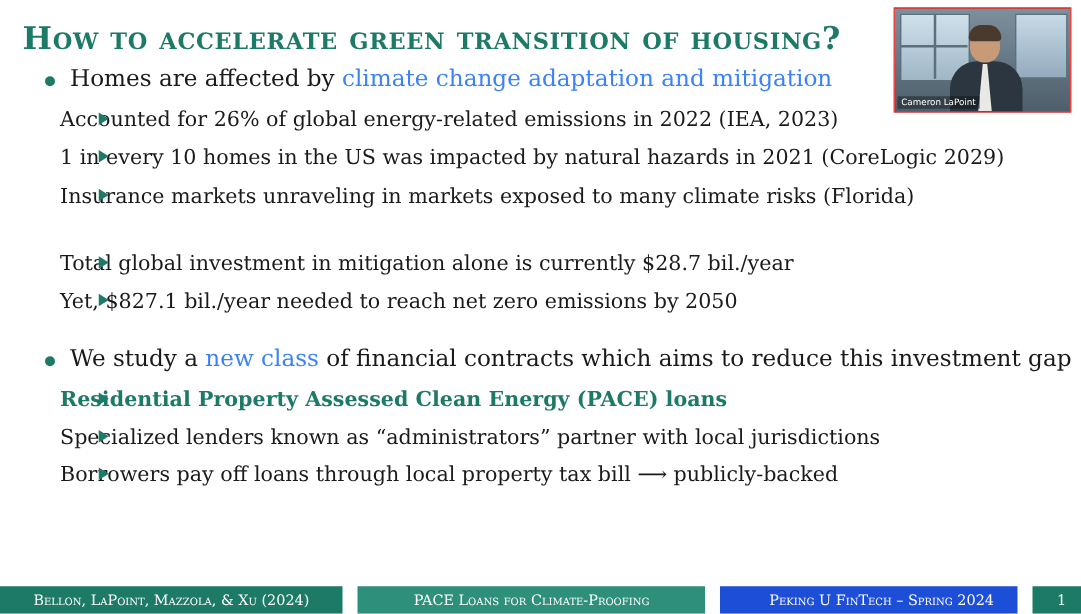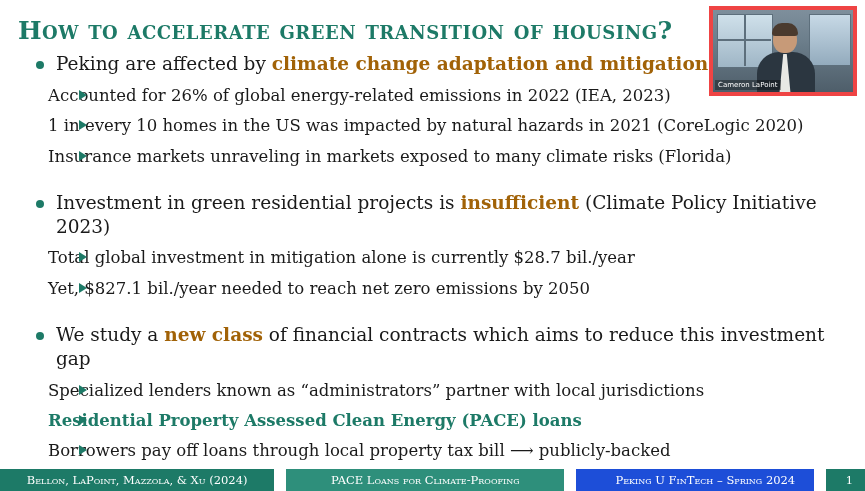--- a/index.html
+++ b/index.html
@@ -37,21 +37,21 @@
   }
 
   
   .webcam {
     position: absolute;
     right: 8px;
     top: 6px;
     width: 140px;
     height: 82px;
     background: #7f1d1d;
-    border: 4px solid #ef4444;
+    border: 1px solid #ef4444;
     overflow: hidden;
   }
   .webcam .room {
     position: absolute;
     left: 0; top: 0;
     width: 140px; height: 82px;
     background: linear-gradient(180deg, #7e8f9c 0%, #6b7d8a 40%, #4e5e6a 100%);
   }
   .webcam .window-pane {
     position: absolute;
@@ -157,21 +157,21 @@
     top: 5px;
     width: 0;
     height: 0;
     border-left: 8px solid #1d7a67;
     border-top: 5px solid transparent;
     border-bottom: 5px solid transparent;
   }
   .block { margin-bottom: 4px; }
   .gap-a { height: 20px; }
   .gap-b { height: 20px; }
-  .hl { color: #a16207; font-weight: bold; }
+  .hl { color: #3b82f6; font-weight: normal; }
   .hl-line { color: #1d7a67; font-weight: bold; }
 
   
   .footer {
     position: absolute;
     left: 0;
     bottom: 0;
     width: 865px;
     height: 22px;
     display: flex;
@@ -211,67 +211,63 @@
     <div class="person-head"></div>
     <div class="person-hair"></div>
     <div class="name-tag">Cameron LaPoint</div>
   </div>
 
   <div class="content">
 
     <div class="block">
       <div class="l1">
         <span class="bullet"></span>
-        <span>Peking are affected by </span><span class="hl">climate change adaptation and mitigation</span><span></span>
+        <span>Homes are affected by </span><span class="hl">climate change adaptation and mitigation</span><span></span>
       </div>
       <div class="l2">
         <span class="tri"></span>
         <span>Accounted for 26% of global energy-related emissions in 2022 (IEA, 2023)</span>
       </div>
       <div class="l2">
         <span class="tri"></span>
-        <span>1 in every 10 homes in the US was impacted by natural hazards in 2021 (CoreLogic 2020)</span>
+        <span>1 in every 10 homes in the US was impacted by natural hazards in 2021 (CoreLogic 2029)</span>
       </div>
       <div class="l2">
         <span class="tri"></span>
         <span>Insurance markets unraveling in markets exposed to many climate risks (Florida)</span>
       </div>
     </div>
 
     <div class="gap-a"></div>
 
     <div class="block">
-      <div class="l1">
-        <span class="bullet"></span>
-        <span>Investment in green residential projects is </span><span class="hl">insufficient</span><span> (Climate Policy Initiative 2023)</span>
-      </div>
       <div class="l2">
         <span class="tri"></span>
         <span>Total global investment in mitigation alone is currently $28.7 bil./year</span>
       </div>
       <div class="l2">
         <span class="tri"></span>
         <span>Yet, $827.1 bil./year needed to reach net zero emissions by 2050</span>
       </div>
     </div>
 
     <div class="gap-b"></div>
 
     <div class="block">
       <div class="l1">
         <span class="bullet"></span>
         <span>We study a </span><span class="hl">new class</span><span> of financial contracts which aims to reduce this investment gap</span>
       </div>
       <div class="l2">
         <span class="tri"></span>
+        <span class="hl-line">Residential Property Assessed Clean Energy (PACE) loans</span>
+      </div>
+      <div class="l2">
+        <span class="tri"></span>
         <span>Specialized lenders known as “administrators” partner with local jurisdictions</span>
-      </div>
-      <div class="l2">
-        <span class="tri"></span>
-        <span class="hl-line">Residential Property Assessed Clean Energy (PACE) loans</span>
       </div>
       <div class="l2">
         <span class="tri"></span>
         <span>Borrowers pay off loans through local property tax bill ⟶ publicly-backed</span>
       </div>
     </div>
 
   </div>
 
   <div class="footer">

